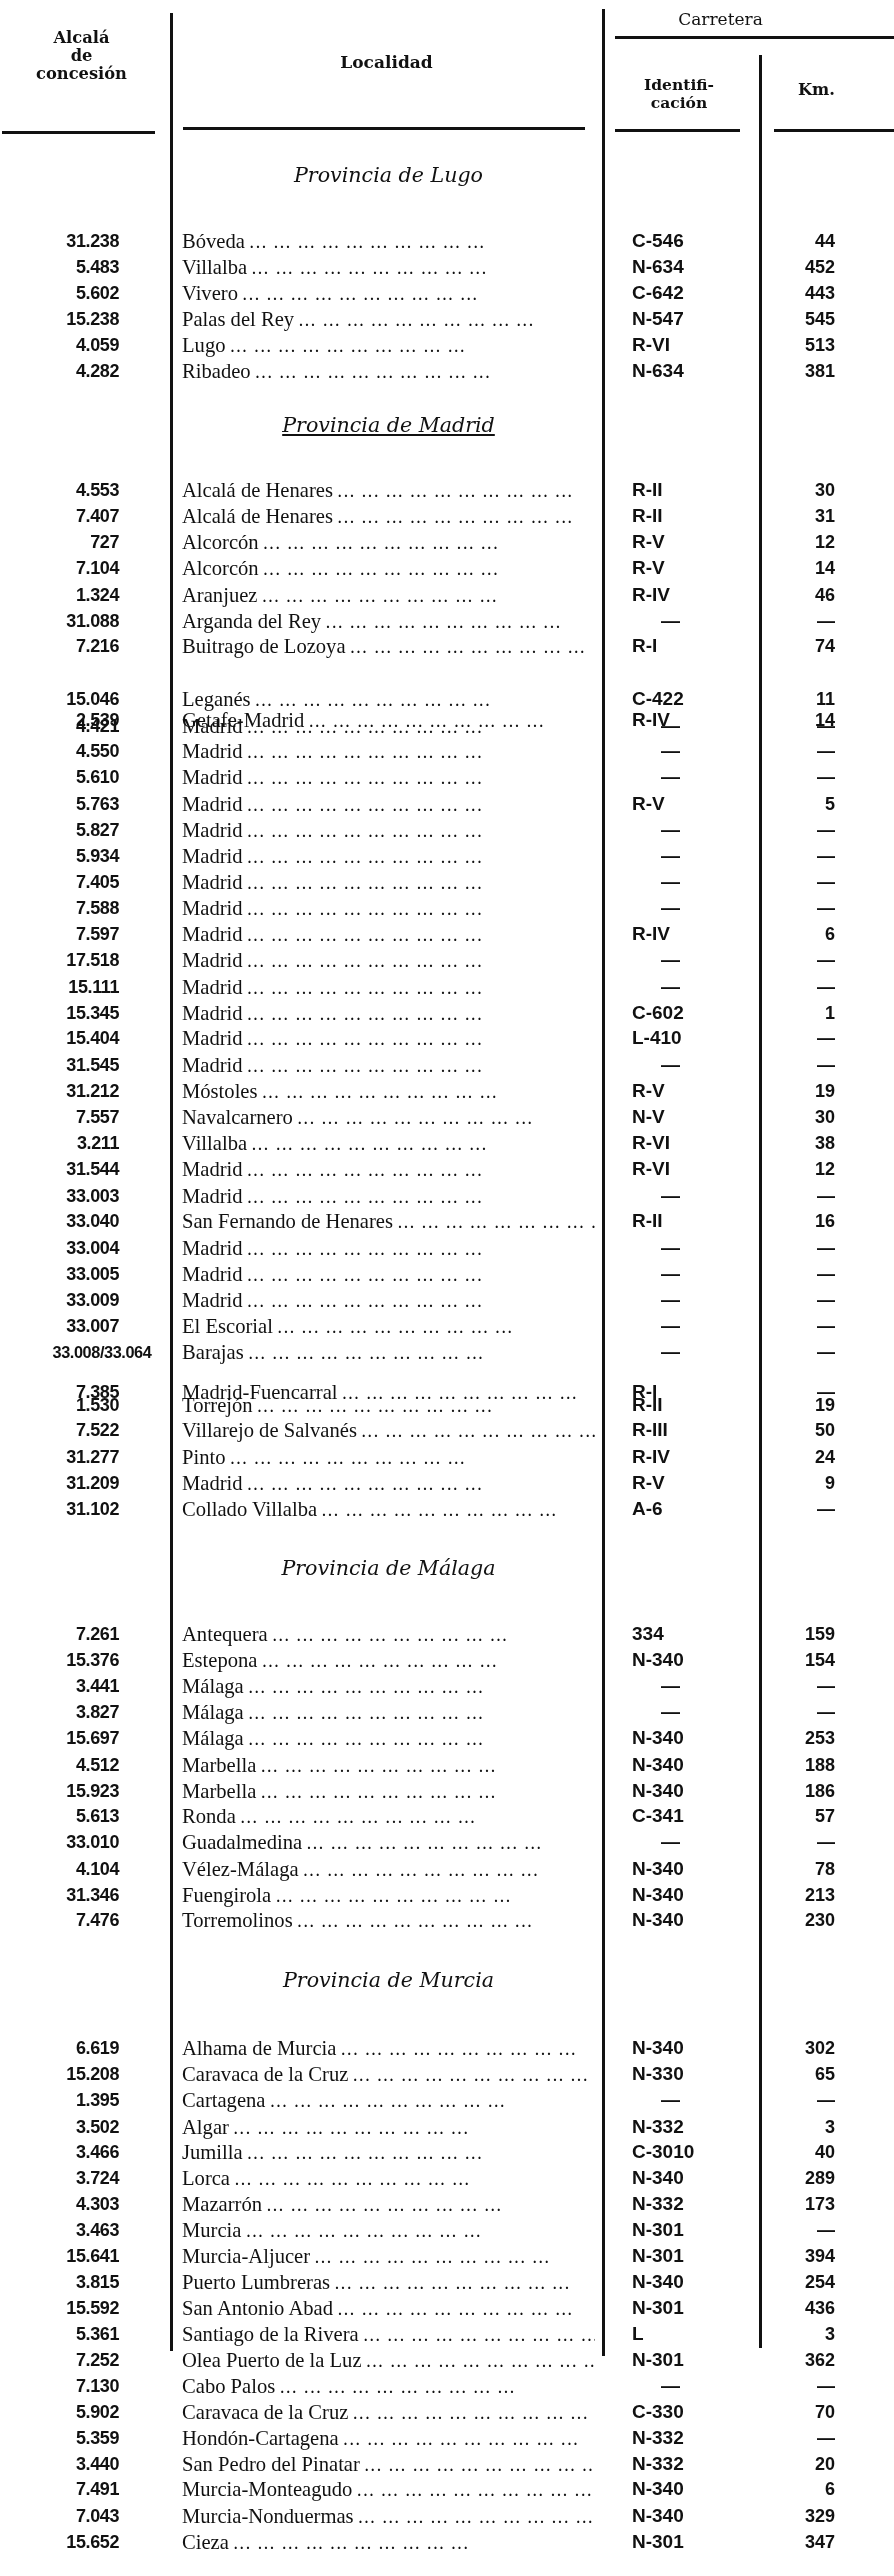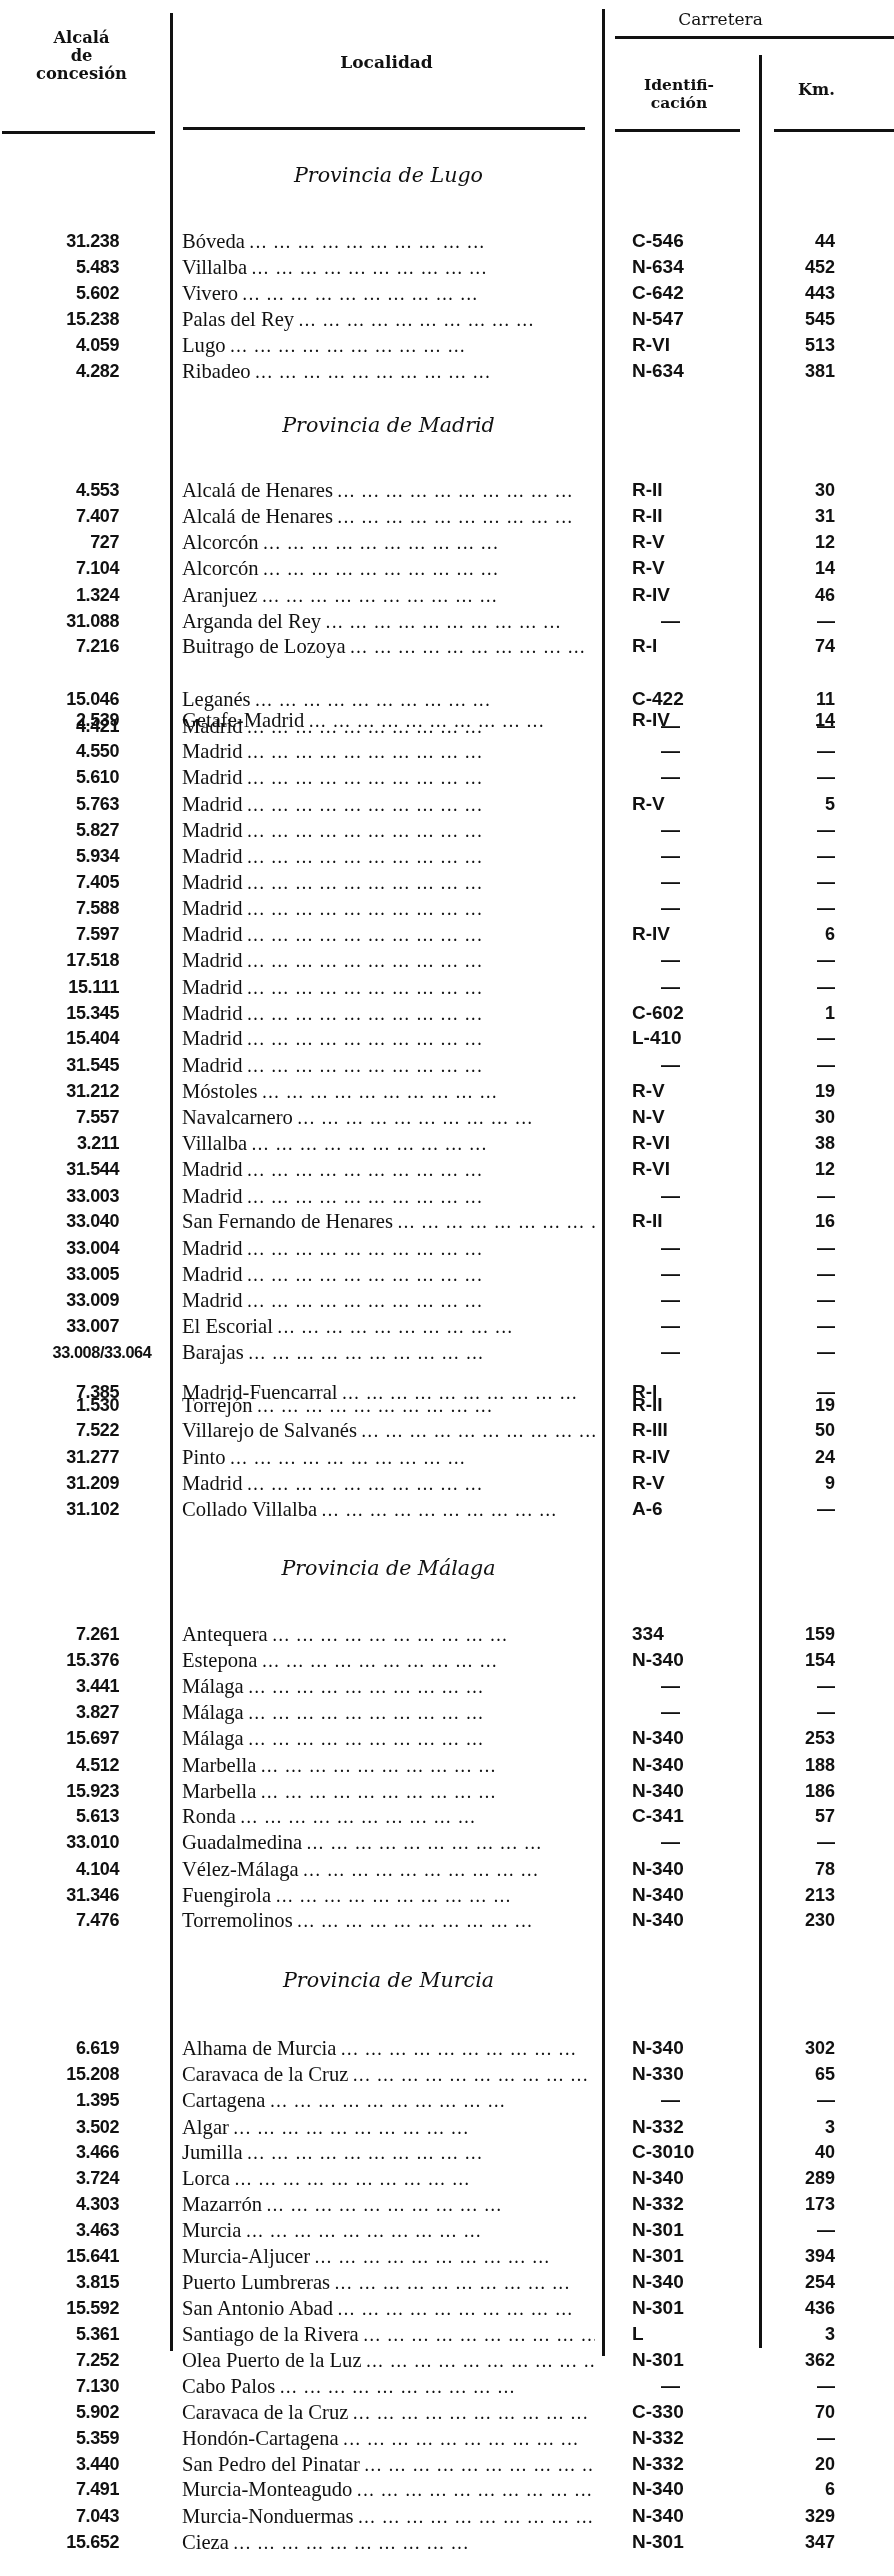--- a/index.html
+++ b/index.html
@@ -125,21 +125,21 @@
         <div class="c-loc"><span class="name">Lugo</span> <span class="dots">... ... ... ... ... ... ... ... ... ...</span></div>
         <div class="c-id">R-VI</div>
         <div class="c-km">513</div>
       </div>
       <div class="row" style="top: 358px;">
         <div class="c-num">4.282</div>
         <div class="c-loc"><span class="name">Ribadeo</span> <span class="dots">... ... ... ... ... ... ... ... ... ...</span></div>
         <div class="c-id">N-634</div>
         <div class="c-km">381</div>
       </div>
-      <div class="prov" style="top: 413px;">Provincia de Madrid</div>
+      <div class="prov" style="top: 413px; text-decoration: underline;">Provincia de Madrid</div>
       <div class="row" style="top: 477px;">
         <div class="c-num">4.553</div>
         <div class="c-loc"><span class="name">Alcalá de Henares</span> <span class="dots">... ... ... ... ... ... ... ... ... ...</span></div>
         <div class="c-id">R-II</div>
         <div class="c-km">30</div>
       </div>
       <div class="row" style="top: 503px;">
         <div class="c-num">7.407</div>
         <div class="c-loc"><span class="name">Alcalá de Henares</span> <span class="dots">... ... ... ... ... ... ... ... ... ...</span></div>
         <div class="c-id">R-II</div>

